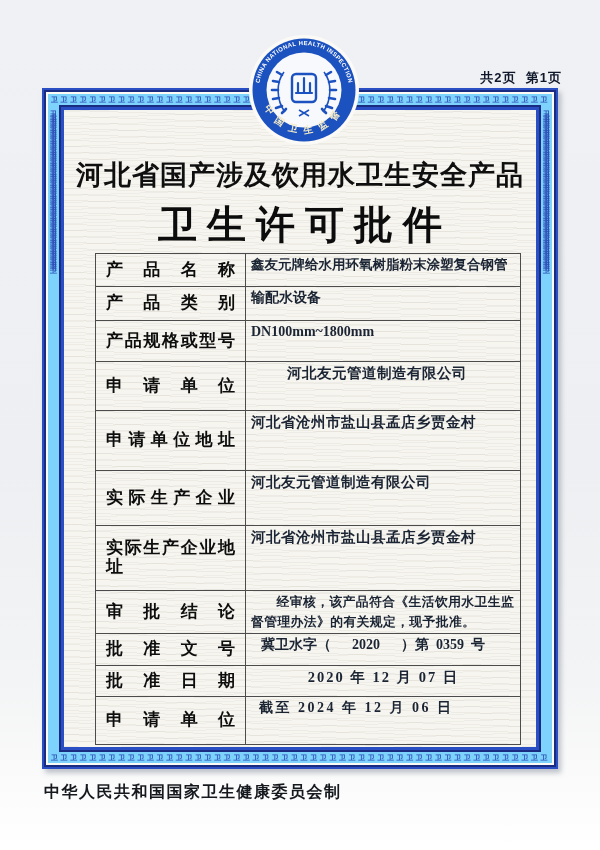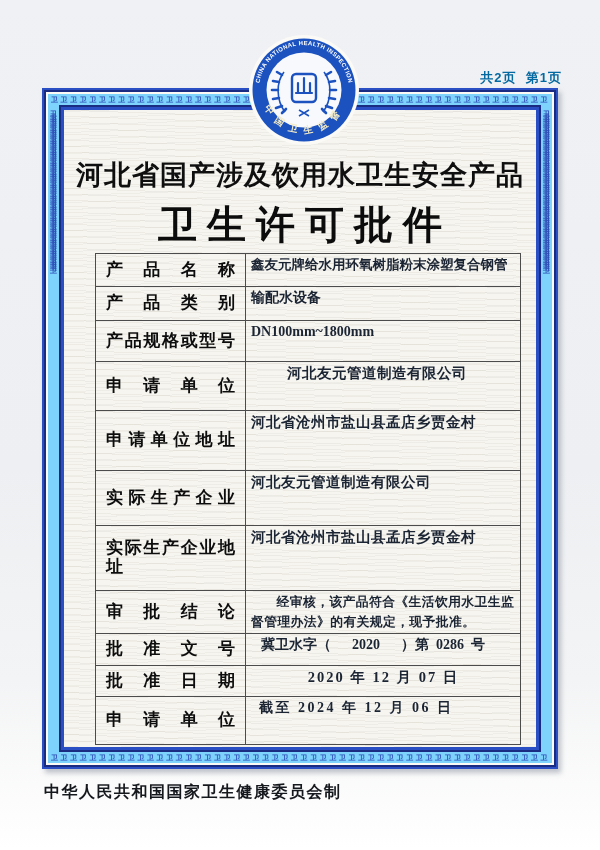--- a/index.html
+++ b/index.html
@@ -6,21 +6,21 @@
   body{
     width:600px;height:850px;position:relative;overflow:hidden;
     background:linear-gradient(180deg,#f0f1f4 0%,#edeff2 55%,#f3f4f5 80%,#fcfcfc 94%,#ffffff 100%);
     font-family:"Liberation Sans",sans-serif;
     -webkit-font-smoothing:antialiased;
   }
   .canvas{position:absolute;inset:0;}
 
   .pagination{
     position:absolute;top:69px;right:38px;
-    font-size:13px;font-weight:bold;color:#0369a1;
+    font-size:13px;font-weight:bold;color:#0f172a;
     white-space:pre;letter-spacing:1px;
   }
 
   
   .f1{
     position:absolute;left:42px;top:88px;width:516px;height:681px;
     border:2px solid #2a4fc4;box-sizing:border-box;
     box-shadow:3px 4px 5px rgba(120,128,145,.45);
     background:#fbfaf5;
   }
@@ -196,21 +196,21 @@
                     </div>
                   <div class="tvalue">
                       <span>经审核，该产品符合《生活饮用水卫生监督管理办法》的有关规定，现予批准。</span>
                     </div>
                 </div>
                 <div class="trow">
                   <div class="tlabel">
                       <span>批准文号</span>
                     </div>
                   <div class="tvalue">
-                      <span>冀卫水字（      2020      ）第  0286  号</span>
+                      <span>冀卫水字（      2020      ）第  0359  号</span>
                     </div>
                 </div>
                 <div class="trow">
                   <div class="tlabel">
                       <span>批准日期</span>
                     </div>
                   <div class="tvalue">
                       <span>2020 年 12 月 07 日</span>
                     </div>
                 </div>

